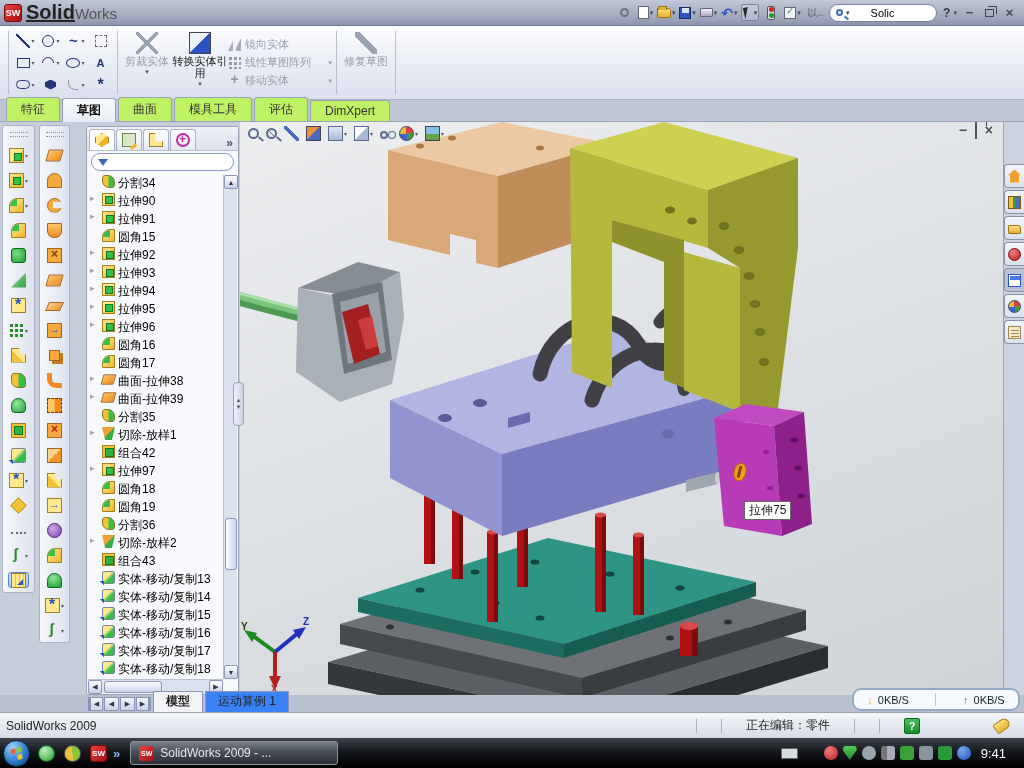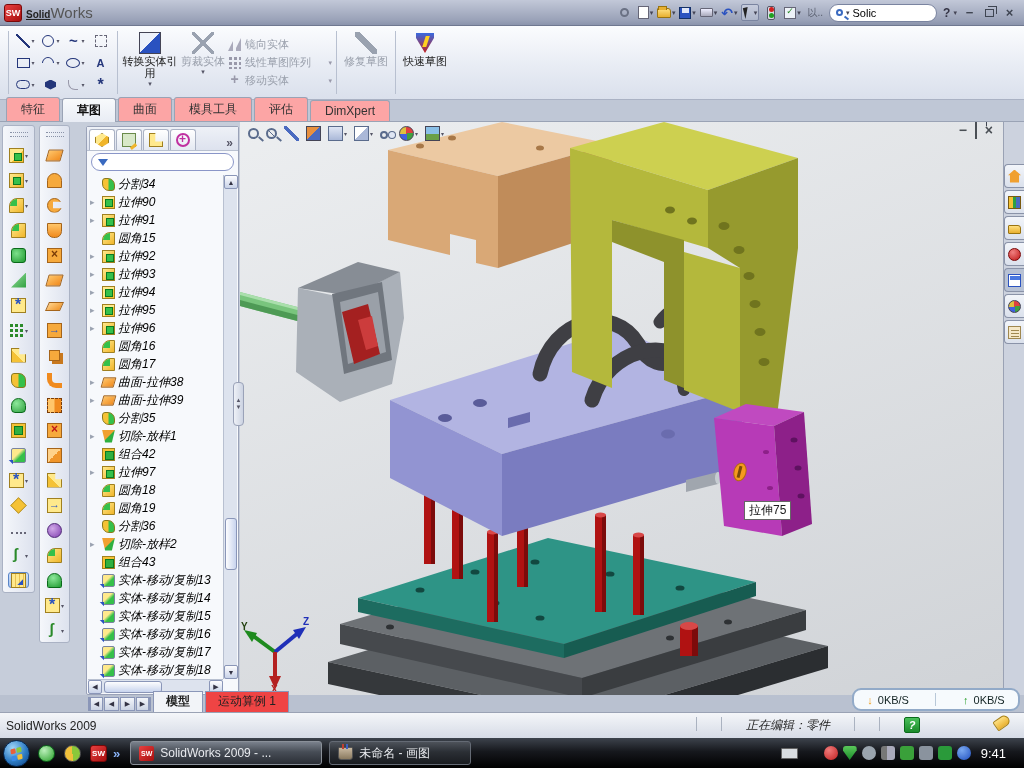--- a/index.html
+++ b/index.html
@@ -7,21 +7,21 @@
   body { font-family:"Liberation Sans","DejaVu Sans",sans-serif; font-size:12px; color:#1a1a1a; }
   #app { position:relative; width:1024px; height:768px; background:#c6cdda; }
 
   
   .titlebar { position:absolute; left:0; top:0; width:1024px; height:26px;
     background:linear-gradient(#c2c8d8,#9aa2b8 80%,#8b94ac); border-bottom:1px solid #6f7890;
     display:flex; align-items:center; }
   .logo { display:flex; align-items:center; gap:4px; padding:0 10px 0 4px; }
   .swcube { width:18px; height:18px; background:linear-gradient(135deg,#e84040,#a80f0f); border:1px solid #7a0808;
     border-radius:3px; color:#fff; font-size:9px; font-weight:bold; display:flex; align-items:center; justify-content:center; }
-  .logotext b { font-size:10px; color:#222;text-decoration:underline; }
+  .logotext b { font-size:20px; color:#222;text-decoration:underline; }
   .logotext span { font-size:15px; color:#555; }
   .menus { display:flex; margin-left:14px; }
   .menu { padding:4px 12px; color:#111; cursor:default; }
   .tb-icons { display:flex; align-items:center; margin-left:auto; gap:3px; padding-right:6px; }
   .ti { width:18px; height:17px; display:flex; align-items:center; justify-content:center; position:relative; }
   .ti .dd { font-size:7px; color:#445; margin-left:1px; }
   .g-pin { width:9px; height:9px; border:2px solid #6a7184; border-radius:50%; }
   .g-page { width:11px; height:13px; background:#fff; border:1px solid #667; }
   .g-folder { width:14px; height:10px; background:linear-gradient(#ffe080,#e8b030); border:1px solid #9a7410; border-radius:1px 3px 1px 1px; position:relative; }
   .g-folder::before { content:""; position:absolute; left:0; top:-3px; width:7px; height:3px; background:#e8b030; border:1px solid #9a7410; border-bottom:none; }
@@ -33,21 +33,21 @@
   .ti.pressed { background:linear-gradient(#c6ccdc,#aeb6ca); border:1px solid #7a84a0; border-radius:2px; }
   .g-light { width:8px; height:14px; background:#d8dce4; border:1px solid #556; border-radius:2px; display:flex; flex-direction:column; align-items:center; justify-content:space-around; }
   .g-light i { width:5px; height:5px; border-radius:50%; }
   .g-light i:first-child { background:#d02020; } .g-light i:last-child { background:#20a020; }
   .g-check { width:12px; height:12px; background:#eef2f8; border:1px solid #667; position:relative; }
   .g-check::after { content:"✓"; position:absolute; left:1px; top:-2px; color:#2a8a2a; font-size:9px; }
   .overflow-lbl { color:#5a6070; font-size:10px; padding:0 3px; }
   .searchbox { display:flex; align-items:center; background:#fff; border:1px solid #7a84a0; border-radius:9px; height:18px; width:108px; padding:0 6px; gap:3px; }
   .g-mag { width:7px; height:7px; border:2px solid #3a6ac0; border-radius:50%; position:relative; }
   .g-mag::after { content:""; position:absolute; left:6px; top:6px; width:5px; height:2px; background:#3a6ac0; transform:rotate(40deg); }
-  .searchbox input { border:none; outline:none; width:60px; font-size:11px; font-family:inherit; background:transparent; }
+  .searchbox input { border:none; outline:none; width:60px; font-size:11px; font-family:inherit; background:transparent;text-align:center; }
   .helpq { color:#334; font-weight:bold; padding:0 2px; }
   .winbtn { width:17px; height:15px; display:flex; align-items:center; justify-content:center; color:#3f4552; font-weight:bold; font-size:13px; }
   .g-restore { width:9px; height:8px; border:1.5px solid #3f4552; position:relative; }
   .g-restore::before { content:""; position:absolute; left:2px; top:-4px; width:8px; height:7px; border:1.5px solid #3f4552; border-left:none; border-bottom:none; }
 
   
   .cmdbar { position:absolute; left:0; top:26px; width:1024px; height:74px;
     background:linear-gradient(#fbfcfe,#e8ecf4 55%,#dae0ec); border-bottom:1px solid #aab2c4; display:flex; align-items:stretch; padding:3px 4px; }
   .watermark { position:absolute; right:14px; top:8px; font-size:52px; font-style:italic; font-weight:bold; color:#c9cfdd; letter-spacing:-4px; }
   .cbtn { width:50px; display:flex; flex-direction:column; align-items:center; justify-content:flex-start; padding-top:3px; gap:1px; border-radius:3px; }
@@ -86,21 +86,21 @@
   .srow { display:flex; align-items:center; gap:4px; }
   .srow .lab { font-size:11px; color:#9aa0ac; white-space:nowrap; }
   .sri { width:13px; height:13px; flex:none; }
   .sr-mirror { background:linear-gradient(90deg,#aab 42%,transparent 42% 58%,#aab 58%); clip-path:polygon(0 100%,50% 0,50% 100%,100% 0,100% 100%); }
   .sr-pattern { background-image:radial-gradient(#99a 1.5px,transparent 1.7px); background-size:5px 5px; }
   .sr-move::after { content:"+"; color:#99a; font-size:14px; font-weight:bold; line-height:11px; display:block; text-align:center; }
   .srow .ldd { display:none; margin-left:auto; } .srow .ldd.dd { display:block; font-size:7px; color:#99a; }
 
   
   .tabrow { position:absolute; left:0; top:100px; width:1024px; height:22px; background:#bfc7d6; display:flex; align-items:flex-end; padding-left:6px; border-bottom:1px solid #9aa3b5; }
-  .rtab { padding:3px 14px; border:1px solid #9aa3b5; border-bottom:none; border-radius:3px 3px 0 0; background:#fca5a5; color:#333; margin-right:2px; font-size:12px; }
+  .rtab { padding:3px 14px; border:1px solid #9aa3b5; border-bottom:none; border-radius:3px 3px 0 0; background:#bef264; color:#333; margin-right:2px; font-size:12px; }
   .rtab.active { background:linear-gradient(#f8fafc,#e8ecf4); font-weight:bold; color:#111; position:relative; top:1px; }
 
   
   .ltbar { position:absolute; width:33px; background:linear-gradient(90deg,#f5f7fb,#dde2ee); border:1px solid #aab2c4; border-radius:3px; padding:6px 0 4px; display:flex; flex-direction:column; align-items:center; gap:9px; }
   .ltbar::before { content:""; width:18px; height:3px; border-top:1px dotted #8a93a8; border-bottom:1px dotted #8a93a8; margin-bottom:1px; }
   #lt1 { left:2px; top:125px; } #lt2 { left:39px; top:125px; width:31px; }
   .ltb { display:flex; align-items:center; gap:1px; height:16px; }
   .ltb.press { background:linear-gradient(#cfe0f8,#a8c4ee); border:1px solid #5a86c8; border-radius:3px; padding:2px; }
   .lti { width:15px; height:15px; display:block; position:relative; }
   .ldd { display:none; } .ldd.dd { display:block; font-size:6px; color:#556; }
@@ -155,21 +155,21 @@
   .ft-feat { background:linear-gradient(135deg,#ffe98c 50%,#f0b52a 50%); border:1px solid #a08020; clip-path:polygon(0 30%,50% 0,100% 30%,100% 70%,50% 100%,0 70%); }
   .ft-prop { background:#d8e8c8; border:1px solid #6a8a4a; } .ft-prop::after { content:""; position:absolute; right:-2px; bottom:-2px; width:7px; height:3px; background:#f0b52a; transform:rotate(-40deg); }
   .ft-cfg { background:#ffe98c; border:1px solid #a08020; clip-path:polygon(0 0,45% 0,45% 60%,100% 60%,100% 100%,0 100%); }
   .ft-dimx { border:2px solid #c030a0; border-radius:50%; } .ft-dimx::after { content:"+"; position:absolute; left:1px; top:-3px; color:#c030a0; font-weight:bold; }
   .ft-more { margin-left:auto; color:#556; font-weight:bold; padding:0 3px; }
   .ft-more::after { content:"»"; }
   .ft-filter { height:22px; padding:2px 4px; }
   .filterbox { height:18px; border:1px solid #8a96c8; border-radius:9px; background:#fff; display:flex; align-items:center; padding:0 6px; gap:4px; }
   .funnel { width:0; height:0; border-left:5px solid transparent; border-right:5px solid transparent; border-top:7px solid #3a6ac0; }
   .trows { position:absolute; left:1px; top:48px; right:15px; bottom:15px; overflow:hidden; padding-left:2px; }
-  .trow { height:18px; display:flex; align-items:center; gap:3px; white-space:nowrap;font-style:italic; }
+  .trow { height:18px; display:flex; align-items:flex-start; gap:3px; white-space:nowrap; }
   .texp { width:9px; flex:none; color:#9aa2b0; font-size:9px; visibility:hidden; }
   .texp.exp { visibility:visible; } .texp::after { content:"▸"; }
   .ticon { width:13px; height:13px; flex:none; position:relative; display:block; }
   .tlab { font-size:12px; color:#000; }
   .sb { position:absolute; background:#dde3ee; }
   .sb-v { top:48px; right:1px; bottom:15px; width:14px; border-left:1px solid #b8c0d0; }
   .sb-h { left:1px; bottom:1px; right:15px; height:14px; border-top:1px solid #b8c0d0; }
   .sbtn { position:absolute; width:14px; height:14px; background:linear-gradient(#fdfdfe,#c8d2e8); border:1px solid #8a96b8; border-radius:2px; font-size:7px; color:#334; display:flex; align-items:center; justify-content:center; }
   .sb-v .up { top:0; } .sb-v .dn { bottom:0; }
   .sb-h .lf { left:0; } .sb-h .rt { right:0; }
@@ -212,27 +212,27 @@
   .tp-folder { background:linear-gradient(#ffe080,#e8b030); border:1px solid #9a7410; border-radius:1px 3px 1px 1px; height:9px !important; margin-top:3px; }
   .tp-red { background:radial-gradient(circle at 35% 30%,#f08080,#c01818); border-radius:50%; border:1px solid #7a0808; }
   .tp-view { background:#fff; border:1px solid #2a52c0; } .tp-view::after { content:""; position:absolute; left:1px; top:1px; width:10px; height:4px; background:#4a78e0; }
   .tp-colors { background:conic-gradient(#e04040 0 25%,#40a040 25% 50%,#4060e0 50% 75%,#e0c040 75%); border-radius:50%; border:1px solid #445; }
   .tp-props { background:#f5e8c8; border:1px solid #a08850; } .tp-props::after { content:""; position:absolute; left:2px; top:3px; width:8px; height:1px; background:#a08850; box-shadow:0 3px 0 #a08850,0 6px 0 #a08850; }
 
   
   .modeltabs { position:absolute; left:0; top:695px; width:1024px; height:17px; background:#b9c1d0; display:flex; align-items:flex-end; }
   .navbtns { display:flex; gap:1px; margin-left:88px; margin-bottom:1px; }
   .navb { width:15px; height:14px; background:linear-gradient(#f2f5fa,#ccd4e4); border:1px solid #8a96b8; font-size:7px; color:#334; display:flex; align-items:center; justify-content:center; }
-  .mtab { padding:1px 12px 2px; border:1px solid #8a96b8; border-bottom:none; background:#ef4444; font-size:12px; color:#222; margin-left:2px; }
+  .mtab { padding:1px 12px 2px; border:1px solid #8a96b8; border-bottom:none; background:#3b82f6; font-size:12px; color:#222; margin-left:2px; }
   .mtab.active { background:#f2f4f8; font-weight:bold; }
 
   
   .statusbar { position:absolute; left:0; top:712px; width:1024px; height:26px; background:linear-gradient(#f4f6f9,#d6dbe6); border-top:1px solid #9aa2b4; display:flex; align-items:center; padding:0 6px; }
   .st-left { color:#222; }
-  .st-right { margin-left:auto; display:flex; gap:24px;font-style:italic; }
+  .st-right { margin-left:auto; display:flex; align-items:center; gap:24px; }
   .st-sep { width:1px; height:14px; background:#aab2c0; }
   .st-edit { color:#222; }
   .st-help { width:16px; height:16px; background:linear-gradient(#4ac05a,#1a8a2a); border:1px solid #0a6a1a; border-radius:2px; color:#fff; font-weight:bold; font-size:11px; display:flex; align-items:center; justify-content:center; }
   .st-tag { width:16px; height:11px; background:linear-gradient(#ffe080,#e8b030); border:1px solid #a88010; border-radius:2px 6px 6px 2px; transform:rotate(-35deg); margin-right:8px; }
 
   
   .netoverlay { position:absolute; left:852px; top:688px; width:168px; height:23px; background:#f6fafd; border:2px solid #92aac8; border-radius:9px; z-index:20; display:flex; align-items:center; justify-content:space-around; font-size:11px; color:#122; }
   .net-seg { display:flex; align-items:center; gap:5px; }
   .arr-dn { color:#f0a020; font-weight:bold; } .arr-up { color:#2aa02a; font-weight:bold; }
   .net-div { width:1px; height:13px; background:#b8c8d8; }
@@ -391,30 +391,30 @@
           <span class="ski s-fillet"></span>
           <span class="ldd dd">▾</span>
         </span>
 
         <span class="skc">
           <span class="ski s-point"></span>
 
         </span>
       </div>
     <div class="vsep"></div>
+    <div class="cbtn disb">
+      <span class="cbi cb-trim"></span>
+      <span class="lab">剪裁实体</span>
+        <span class="ddb">▾</span>
+    </div>
     <div class="cbtn" style="width:56px">
       <span class="cbi cb-convert"></span>
       <span class="lab">转换实体引用</span>
         <span class="ddb">▾</span>
     </div>
-    <div class="cbtn disb">
-      <span class="cbi cb-trim"></span>
-      <span class="lab">剪裁实体</span>
-        <span class="ddb">▾</span>
-    </div>
     <div class="stackcol">
       <div class="srow">
         <span class="sri sr-mirror"></span>
         <span class="lab">镜向实体</span>
       </div>
       <div class="srow">
         <span class="sri sr-pattern"></span>
         <span class="lab">线性草图阵列</span>
         <span class="ldd dd">▾</span>
       </div>
@@ -423,26 +423,20 @@
         <span class="lab">移动实体</span>
         <span class="ldd dd">▾</span>
       </div>
     </div>
     <div class="vsep"></div>
     <div class="cbtn disb">
       <span class="cbi cb-repair"></span>
       <span class="lab">修复草图</span>
     </div>
     <div class="vsep"></div>
-    <div class="cbtn">
-      <span class="cbi">
-          <span class="cb-quick"></span>
-        </span>
-      <span class="lab">快速草图</span>
-    </div>
   </div>
 
   <div class="tabrow">
 
       <div class="rtab"><span>特征</span></div>
 
       <div class="rtab active"><span>草图</span></div>
 
       <div class="rtab"><span>曲面</span></div>
 
@@ -1150,27 +1144,23 @@
           <i class="f3"></i>
           <i class="f4"></i>
         </div>
     </div>
     <div class="quick">
       <span class="qi q-msn"></span>
       <span class="qi q-ball"></span>
       <span class="qi q-sw">SW</span>
     </div>
     <span class="chev">»</span>
-    <div class="tbtn active" style="width:192px">
+    <div class="tbtn active" style="width:208px">
       <span class="tbi-sw">SW</span>
       <span>SolidWorks 2009 - ...</span>
-    </div>
-    <div class="tbtn" style="width:142px">
-      <span class="tbi-paint"></span>
-      <span>未命名 - 画图</span>
     </div>
     <div class="tray">
       <span class="kb"></span>
       <span style="width:14px"></span>
       <span class="tray-icons" style="display:flex;gap:5px">
 
       <span class="tri t-red"></span>
           <span class="tri t-gsh"></span>
           <span class="tri t-chk"></span>
           <span class="tri t-spk"></span>

